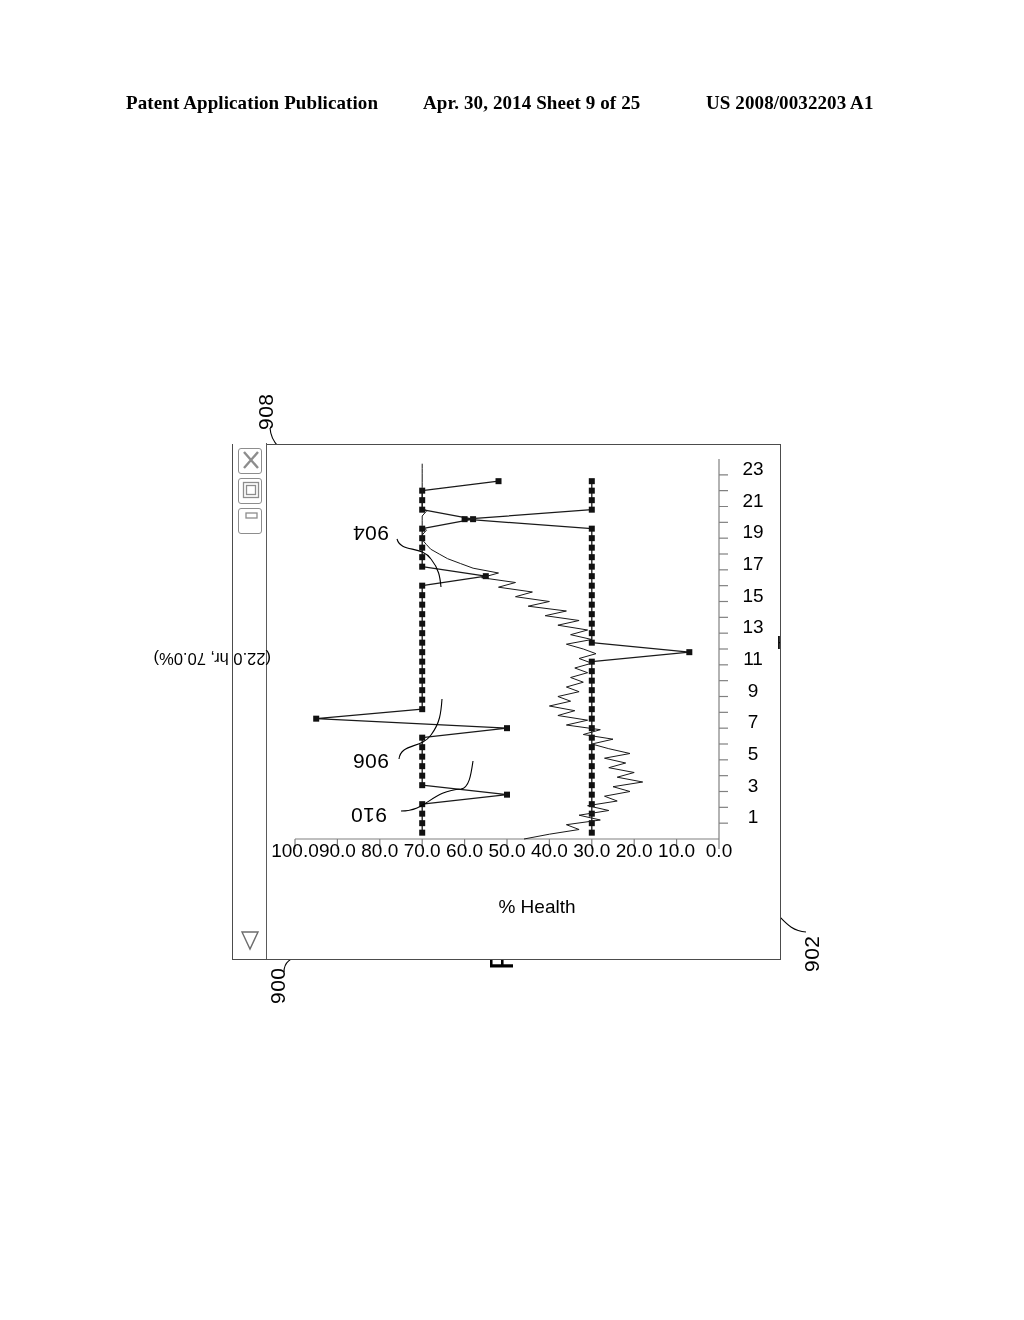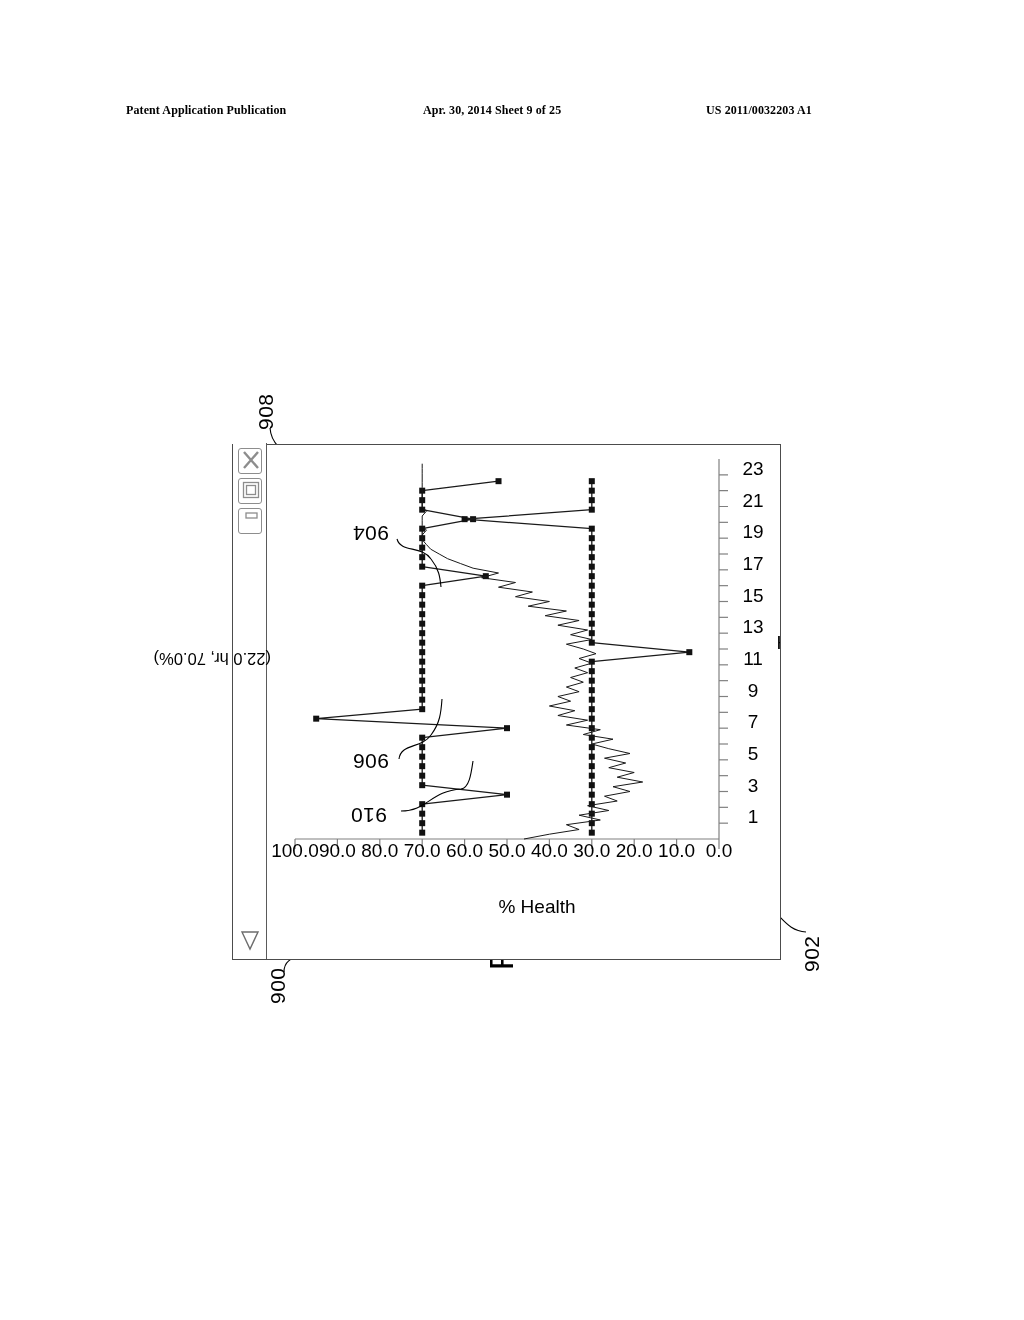--- a/index.html
+++ b/index.html
@@ -1,22 +1,22 @@
 <!DOCTYPE html>
 <html><head>
 <meta charset="utf-8">
 <style>
   html,body{margin:0;padding:0;background:#ffffff;}
   body{width:1024px;height:1320px;position:relative;
        font-family:"Liberation Sans",sans-serif;color:#000;}
 
   
   .pat-header{position:absolute;left:0;top:86px;width:1024px;height:26px;}
-  .pat-header span{position:absolute;top:17px;
-      font-family:"Liberation Serif",serif;font-weight:bold;font-size:12px;
+  .pat-header span{position:absolute;top:6px;
+      font-family:"Liberation Serif",serif;font-weight:bold;font-size:19px;
       white-space:nowrap;letter-spacing:.1px;}
   .ph-pub{left:126px;}
   .ph-date{left:423px;}
   .ph-num{left:706px;}
 
   
   
   #fig-stage{position:absolute;left:512px;top:700px;width:520px;height:560px;
              transform:translate(-50%,-50%) rotate(-90deg);}
 
@@ -49,21 +49,21 @@
   .annot{position:absolute;font-size:16.5px;white-space:nowrap;
          font-family:"Liberation Sans",sans-serif;}
   .leader{position:absolute;overflow:visible;}
 </style>
 </head>
 <body>
 
 <div class="pat-header">
   <span class="ph-pub">Patent Application Publication</span>
   <span class="ph-date">Apr. 30, 2014  Sheet 9 of 25</span>
-  <span class="ph-num">US 2011/0032203 A1</span>
+  <span class="ph-num">US 2008/0032203 A1</span>
 </div>
 
 <div id="fig-stage">
 
   <div class="fig-caption">FIG. 9</div>
 
   <div class="ref" style="left:-44px;top:34px;">900</div>
   <svg class="leader" style="left:-46px;top:46px;" width="70" height="46">
     <path d="M34 6 C 56 6, 44 36, 66 36" fill="none" stroke="#000" stroke-width="1.1"></path>
   </svg>

